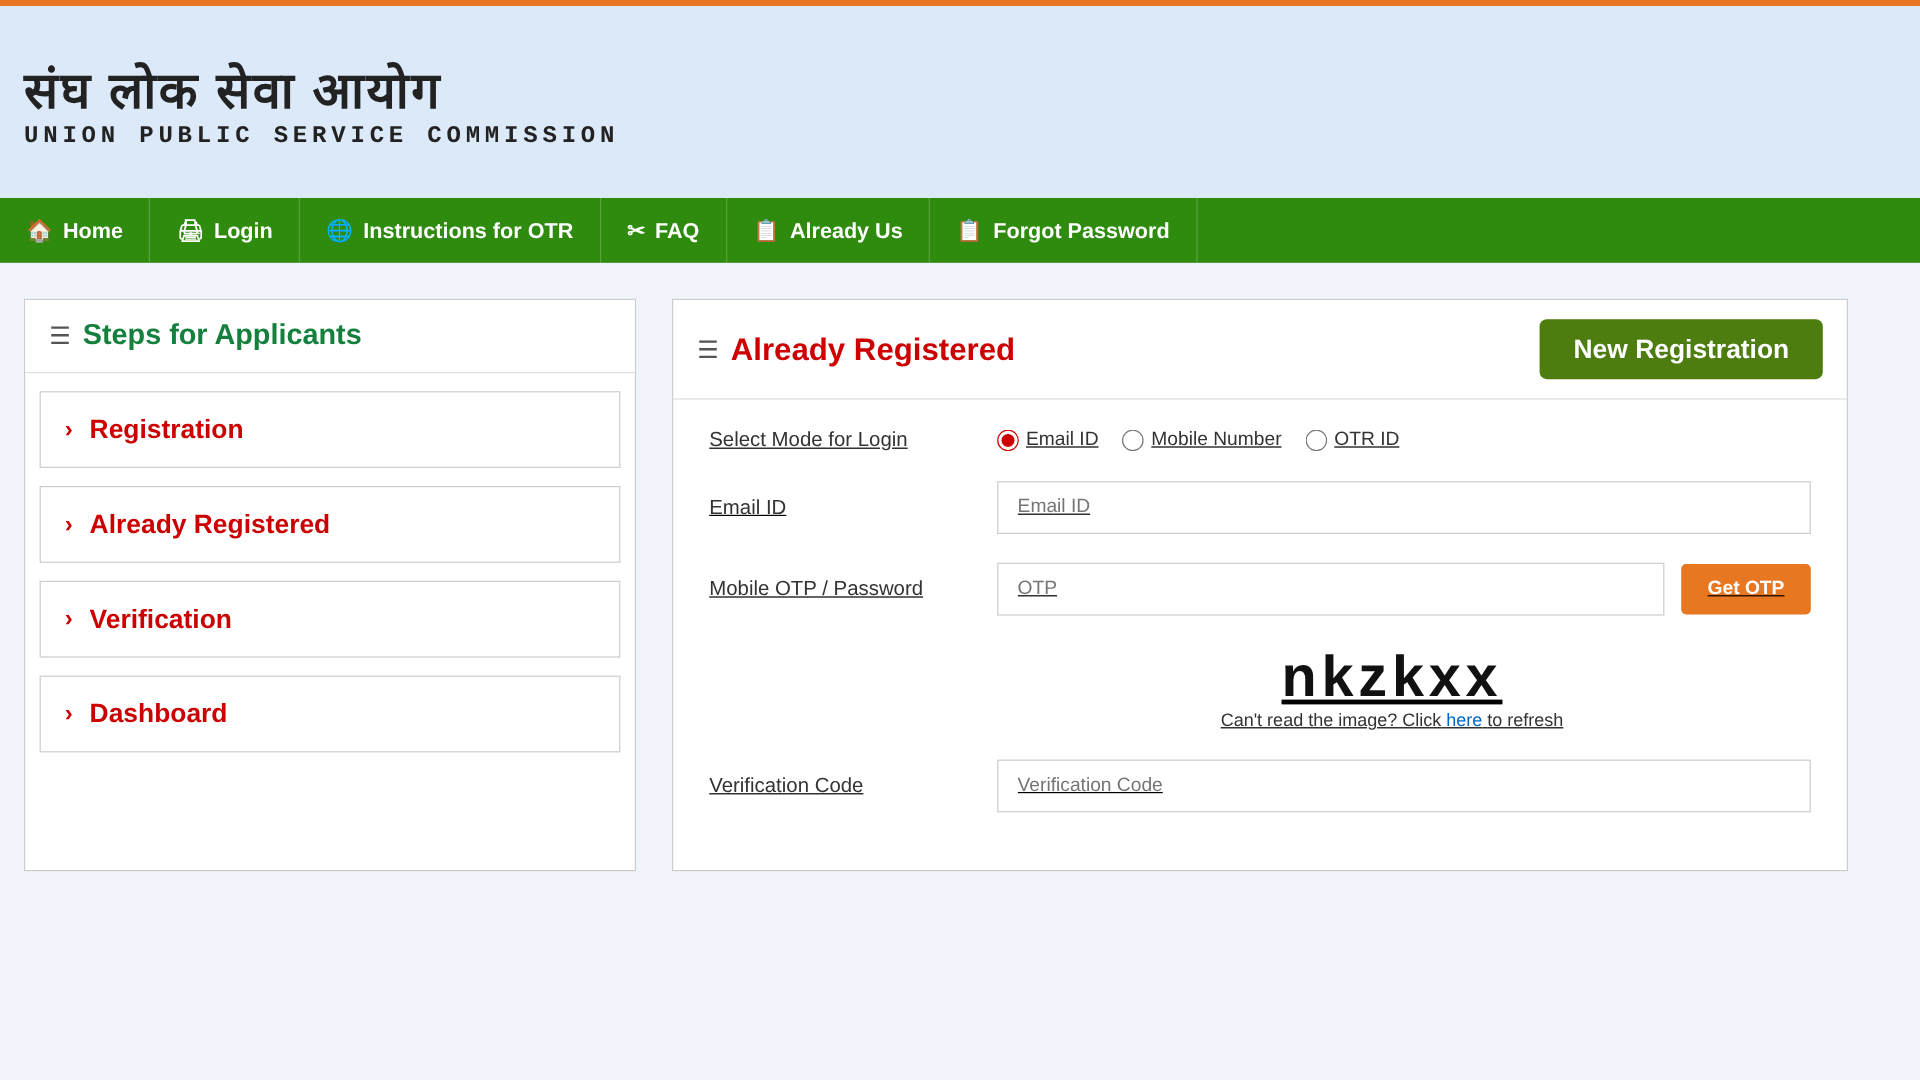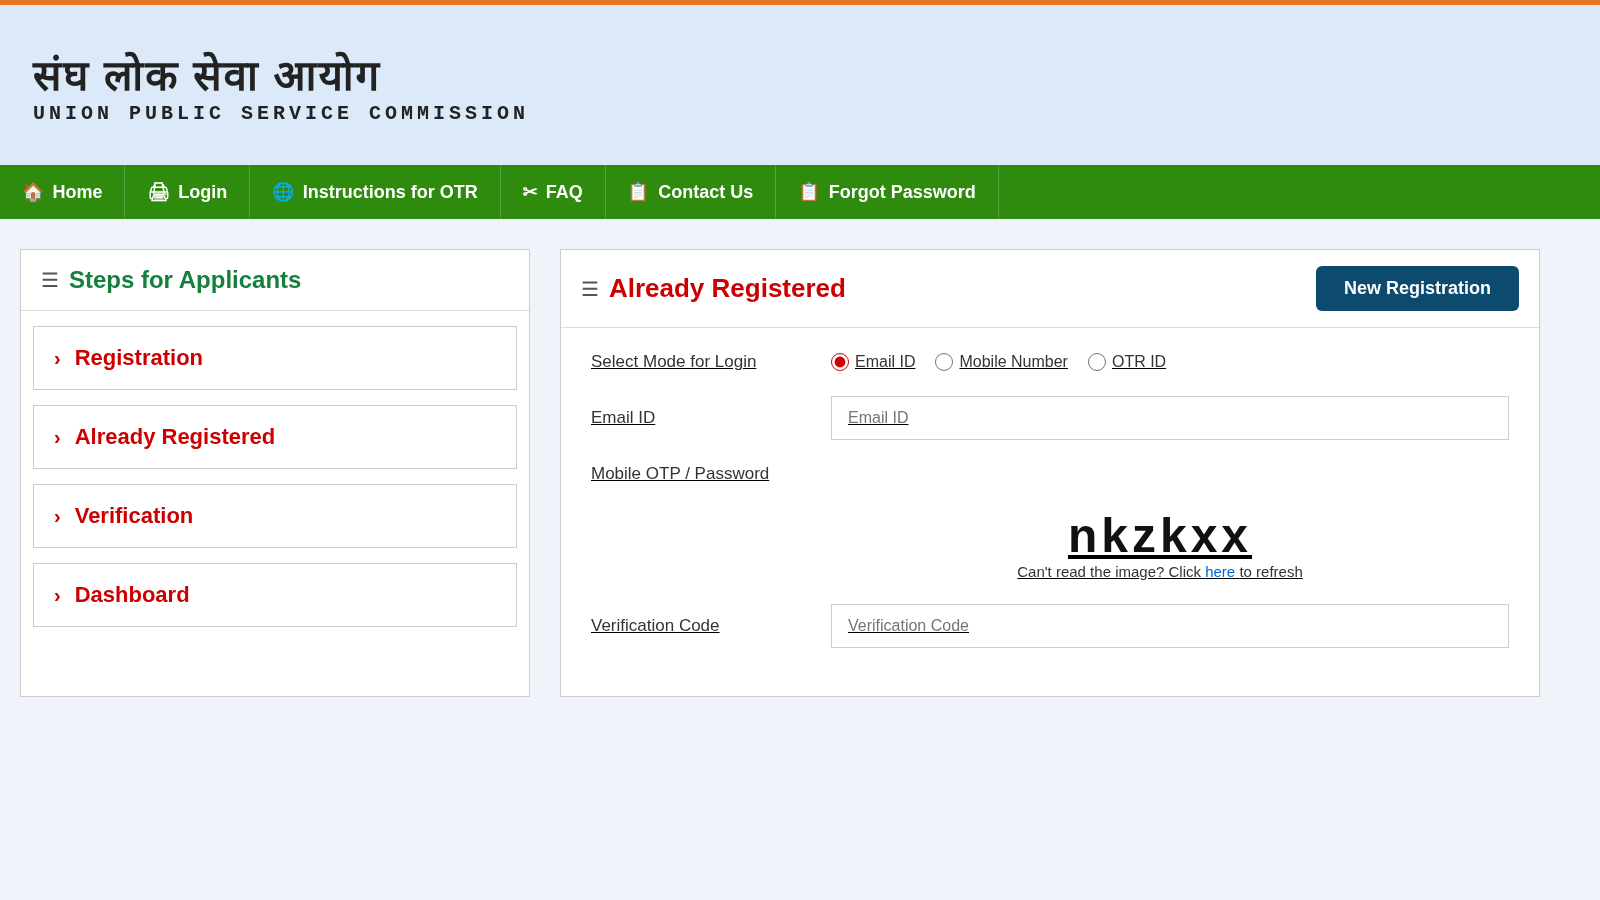--- a/index.html
+++ b/index.html
@@ -15,21 +15,21 @@
       min-height: 160px;
     }
     .header-logo {
       width: 90px;
       height: 100px;
       display: flex;
       align-items: center;
       justify-content: center;
     }
     .header-logo svg { width: 90px; height: 90px; }
-    .header-text { display: flex; flex-direction: column; margin-left: 13px; }
+    .header-text { display: flex; flex-direction: column; }
     .header-hindi {
       font-size: 42px;
       font-weight: bold;
       color: #222;
       letter-spacing: 2px;
     }
     .header-english {
       font-size: 20px;
       font-weight: bold;
       color: #222;
@@ -128,25 +128,25 @@
       display: flex;
       align-items: center;
       gap: 10px;
     }
     .right-title {
       font-size: 26px;
       font-weight: bold;
       color: #cc0000;
     }
     .new-reg-btn {
-      background: #0c4a6e;
+      background: #4d7c0f;
       color: white;
       border: none;
       padding: 12px 28px;
-      font-size: 18px;
+      font-size: 22px;
       font-weight: bold;
       border-radius: 6px;
       cursor: pointer;
     }
 
     
     .form-area { padding: 24px 30px; text-decoration: underline; }
     .form-row {
       display: flex;
       align-items: center;
@@ -266,21 +266,21 @@
   <div class="nav-item">
     <span class="nav-icon">🌐</span>
     <span>Instructions for OTR</span>
   </div>
   <div class="nav-item">
     <span class="nav-icon">✂</span>
     <span>FAQ</span>
   </div>
   <div class="nav-item">
     <span class="nav-icon">📋</span>
-    <span>Contact Us</span>
+    <span>Already Us</span>
   </div>
   <div class="nav-item">
     <span class="nav-icon">📋</span>
     <span>Forgot Password</span>
   </div>
 </nav>
 
 <div class="main-content">
 
   <div class="left-panel">
@@ -341,20 +341,24 @@
         </div>
       </div>
 
       <div class="form-row">
         <label class="form-label">Email ID</label>
         <input class="text-input" type="text" placeholder="Email ID" style="">
       </div>
 
       <div class="form-row">
         <label class="form-label">Mobile OTP / Password</label>
+        <div class="otp-row">
+          <input class="otp-input" type="text" placeholder="OTP" style="">
+          <button class="get-otp-btn">Get OTP</button>
+        </div>
       </div>
 
       <div class="captcha-section">
         <div class="captcha-text">nkzkxx</div>
         <div class="captcha-hint">
           <span>Can't read the image? Click</span>
           <a href="#">here</a>
           <span>to refresh</span>
         </div>
       </div>

